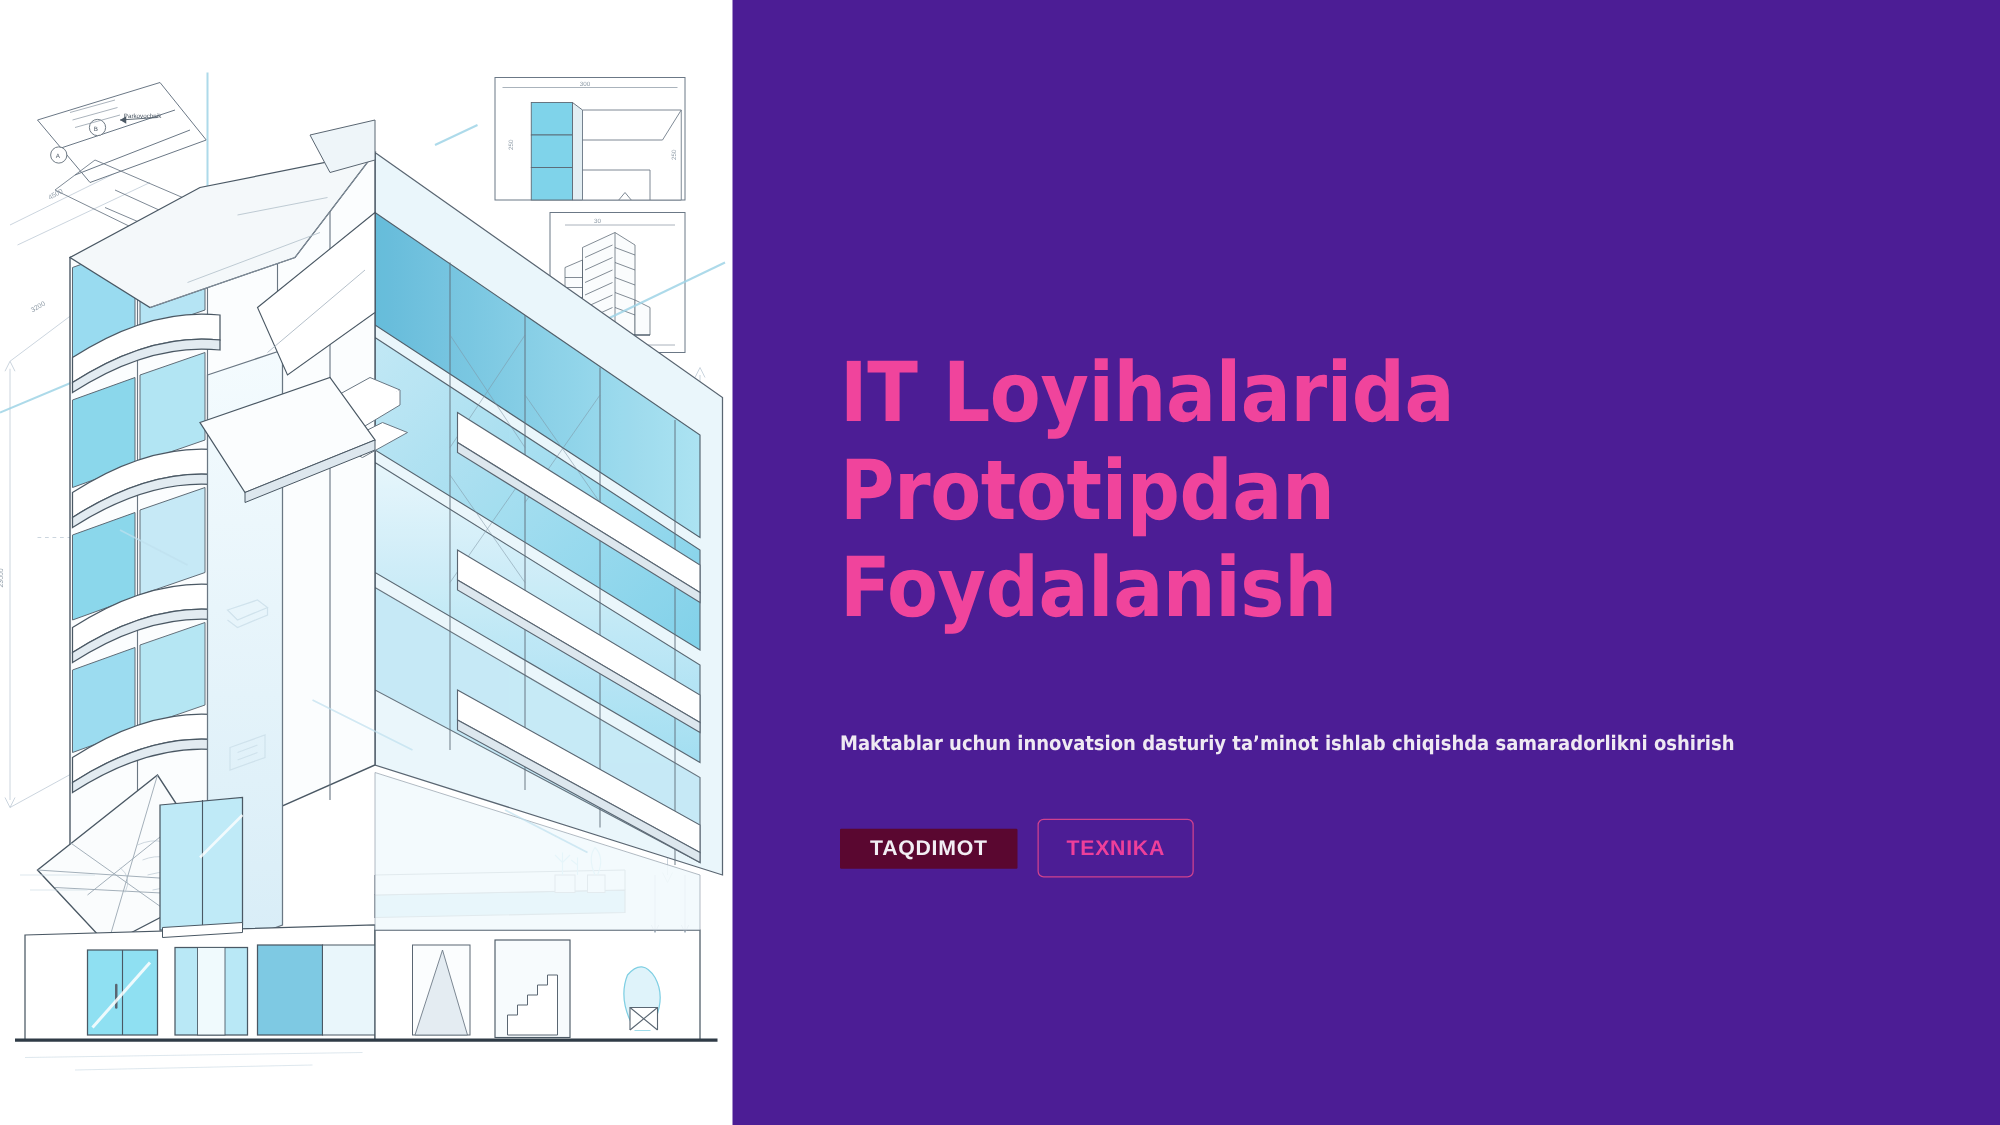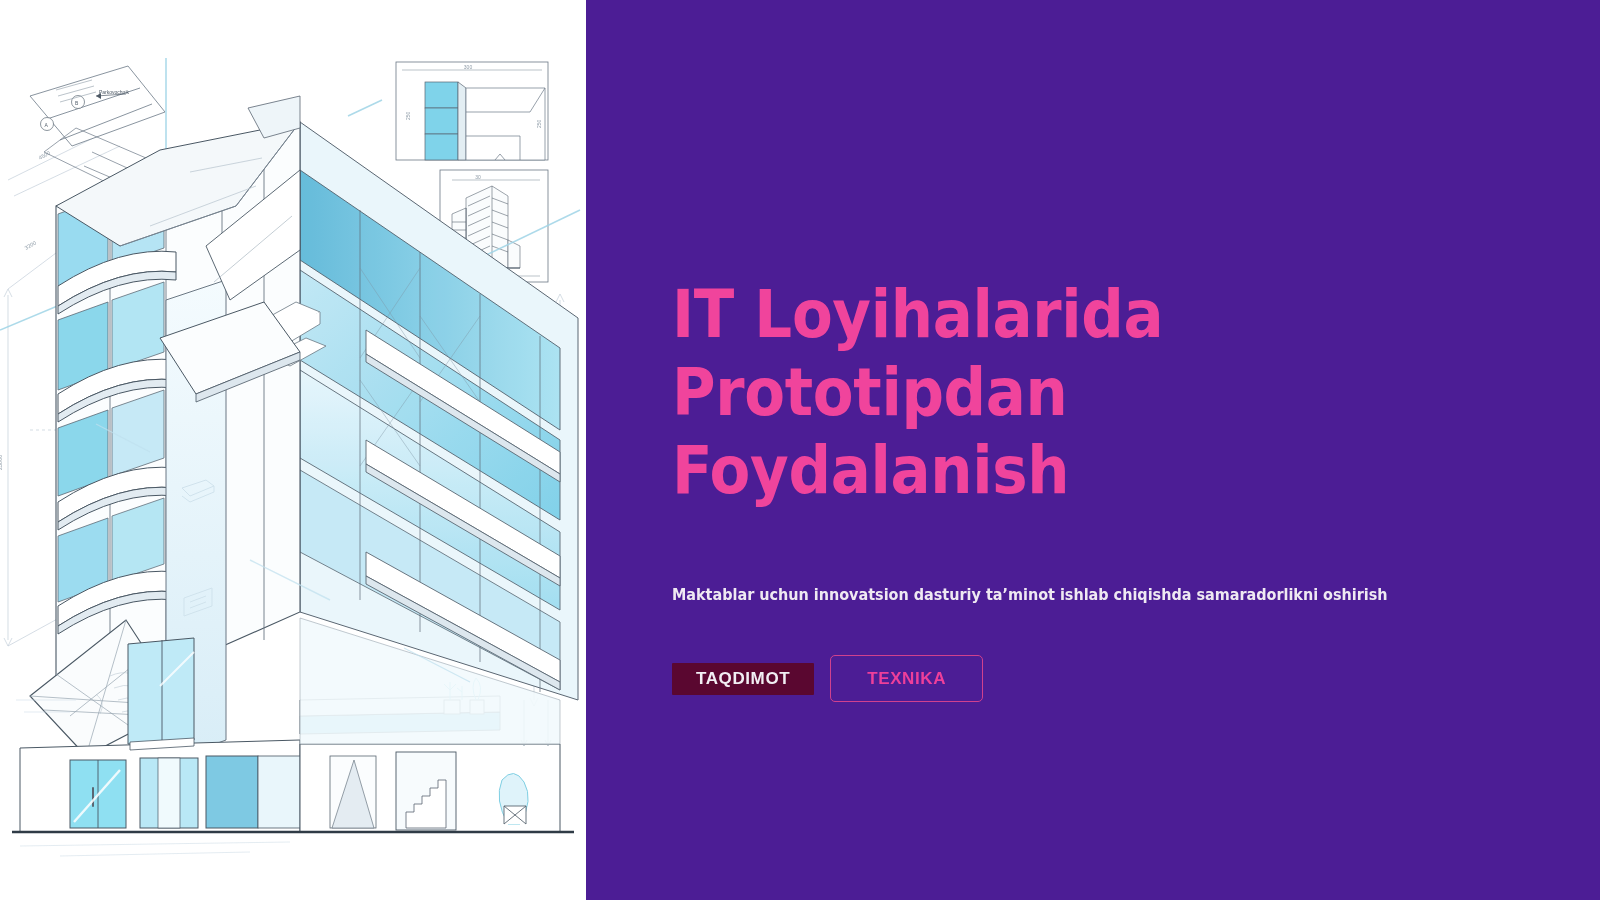--- a/index.html
+++ b/index.html
@@ -99,21 +99,21 @@
     border: none;
     height: 32px;
     padding: 0 24px;
     border-radius: 1px;
   }
   .btn-outline {
     background: transparent;
     color: #ee3f9a;
     border: 1.6px solid #d0418e;
     height: 47px;
-    padding: 0 36px;
+    padding: 0 22px;
     border-radius: 5px;
   }
 </style>
 </head>
 <body>
 
 <div class="slide">
 
   <div class="illus-panel">
     <svg class="illus-svg" viewBox="0 0 586 900" preserveAspectRatio="xMidYMid slice">

